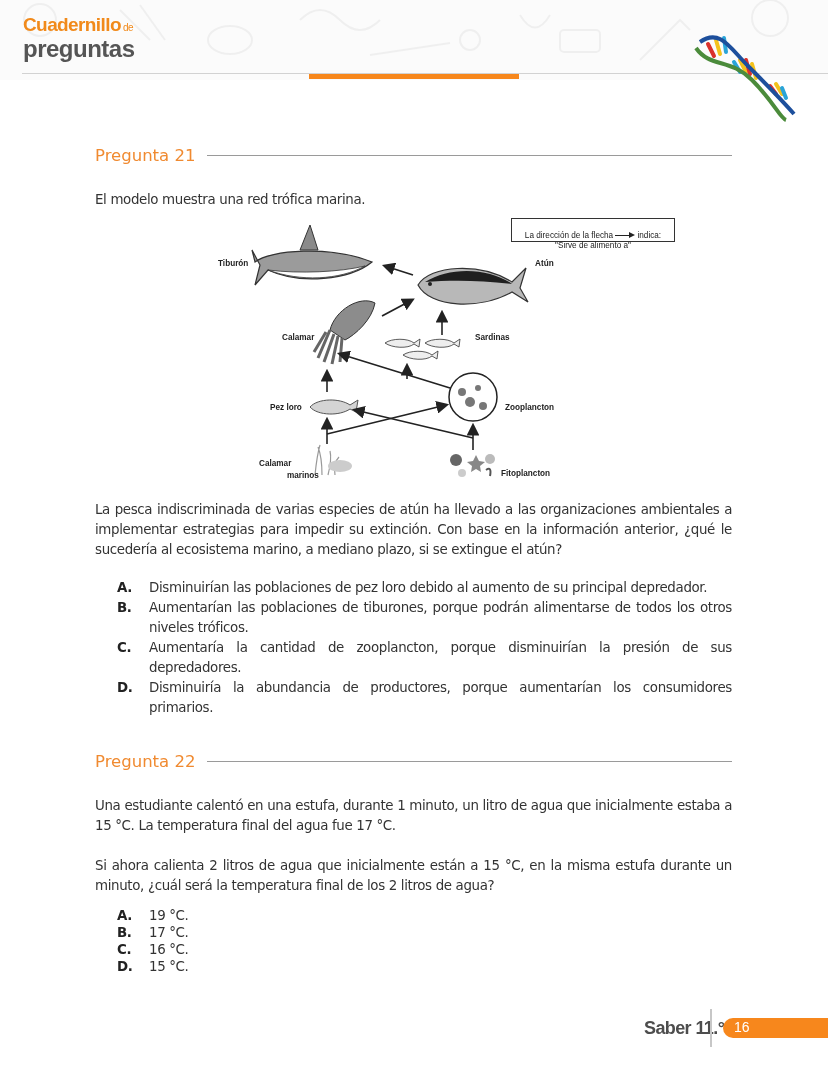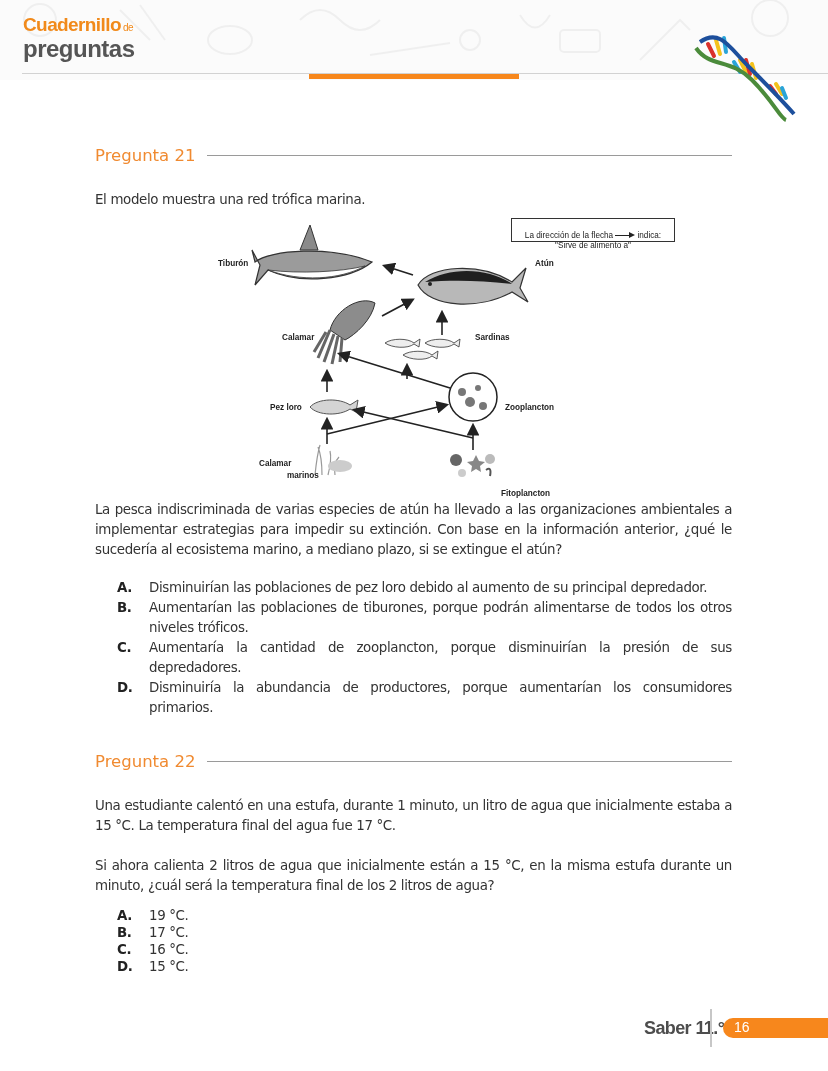--- a/index.html
+++ b/index.html
@@ -176,21 +176,21 @@
 </svg>
 
 <div class="fig-label" style="left:218px; top:259px;">Tiburón</div>
 <div class="fig-label" style="left:535px; top:259px;">Atún</div>
 <div class="fig-label" style="left:282px; top:333px;">Calamar</div>
 <div class="fig-label" style="left:465px; top:333px;margin-left:10px;">Sardinas</div>
 <div class="fig-label" style="left:270px; top:403px;">Pez loro</div>
 <div class="fig-label" style="left:505px; top:403px;">Zooplancton</div>
 <div class="fig-label" style="left:259px; top:459px;">Calamar</div>
 <div class="fig-label" style="left:259px; top:471px;padding-left:28px;">marinos</div>
-<div class="fig-label" style="left:501px; top:469px;margin-top:20px;">Fitoplancton</div>
+<div class="fig-label" style="left:501px; top:469px;">Fitoplancton</div>
 
 <div class="text" style="top:500px;">La pesca indiscriminada de varias especies de atún ha llevado a las organizaciones ambientales a implementar estrategias para impedir su extinción. Con base en la información anterior, ¿qué le sucedería al ecosistema marino, a mediano plazo, si se extingue el atún?</div>
 
 <div class="options" style="top:578px;">
   <div class="opt">
       <span class="opt-letter">A.</span>
       <span class="opt-text">Disminuirían las poblaciones de pez loro debido al aumento de su principal depredador.</span>
     </div>
   <div class="opt">
       <span class="opt-letter">B.</span>

